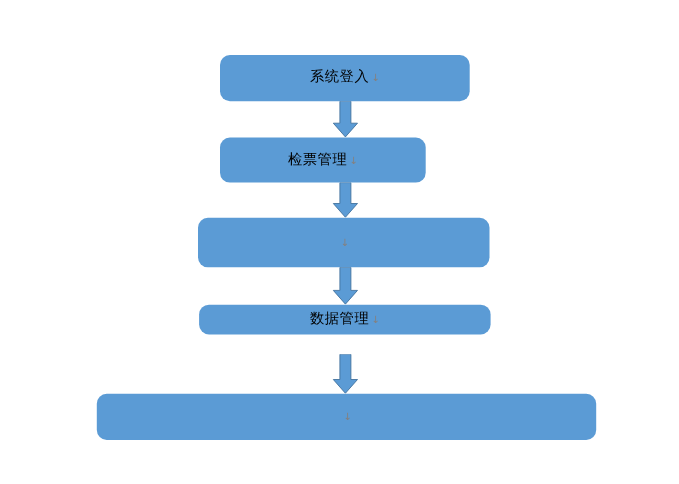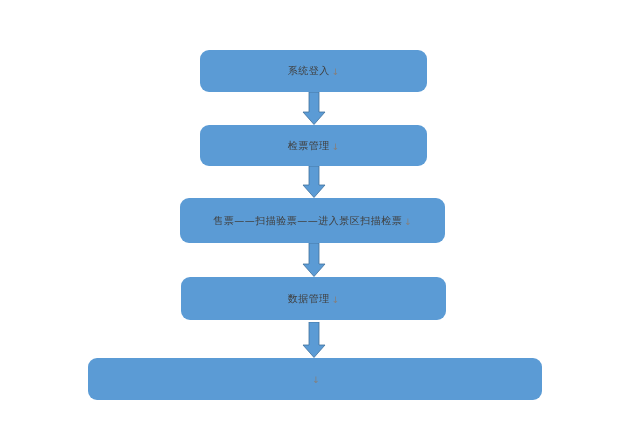--- a/index.html
+++ b/index.html
@@ -20,43 +20,43 @@
     background: #5B9BD5;
     border-radius: 9px;
     display: flex;
     align-items: center;
     justify-content: center;
     text-align: center;
     box-sizing: border-box;
     padding: 2px 6px;
   }
   .node-label {
-    font-size: 10px;
+    font-size: 13px;
     line-height: 16px;
-    color: #404040;
+    color: #000000;
     letter-spacing: 0.5px;
     white-space: nowrap;
   }
   .break-mark {
     font-size: 9px;
     color: #8d7b6d;
     opacity: 0.85;
     margin-left: 2px;
     position: relative;
     top: 1px;
   }
   .flow-arrow {
     position: absolute;
     width: 24px;
   }
   
   .n0 { left: 200px; top: 50px;  width: 227px; height: 42px; }
-  .n1 { left: 200px; top: 125px; width: 227px; height: 41px; }
+  .n1 { left: 200px; top: 125px; width: 187px; height: 41px; }
   .n2 { left: 180px; top: 198px; width: 265px; height: 45px; }
-  .n3 { left: 181px; top: 277px; width: 265px; height: 43px; align-items: center; }
+  .n3 { left: 181px; top: 277px; width: 265px; height: 27px; align-items: center; }
   .n4 { left: 88px;  top: 358px; width: 454px; height: 42px; }
   .a0 { left: 302px; top: 92px;  height: 33px; }
   .a1 { left: 302px; top: 166px; height: 32px; }
   .a2 { left: 302px; top: 243px; height: 34px; }
   .a3 { left: 302px; top: 322px; height: 36px; }
 </style>
 </head>
 <body>
 
 <div class="canvas">
@@ -73,21 +73,20 @@
   <div class="flow-node n1">
     <span class="node-label">检票管理</span>
       <span class="break-mark">↓</span>
   </div>
 
   <svg class="flow-arrow a1" viewBox="0 0 24 32" preserveAspectRatio="none">
     <polygon points="7,0 17,0 17,19 23,19 12,31.5 1,19 7,19" fill="#5B9BD5" stroke="#41719C" stroke-width="0.8"></polygon>
   </svg>
 
   <div class="flow-node n2">
-    <span class="node-label">售票——扫描验票——进入景区扫描检票</span>
       <span class="break-mark">↓</span>
   </div>
 
   <svg class="flow-arrow a2" viewBox="0 0 24 34" preserveAspectRatio="none">
     <polygon points="7,0 17,0 17,21 23,21 12,33.5 1,21 7,21" fill="#5B9BD5" stroke="#41719C" stroke-width="0.8"></polygon>
   </svg>
 
   <div class="flow-node n3">
     <span class="node-label">数据管理</span>
       <span class="break-mark">↓</span>

